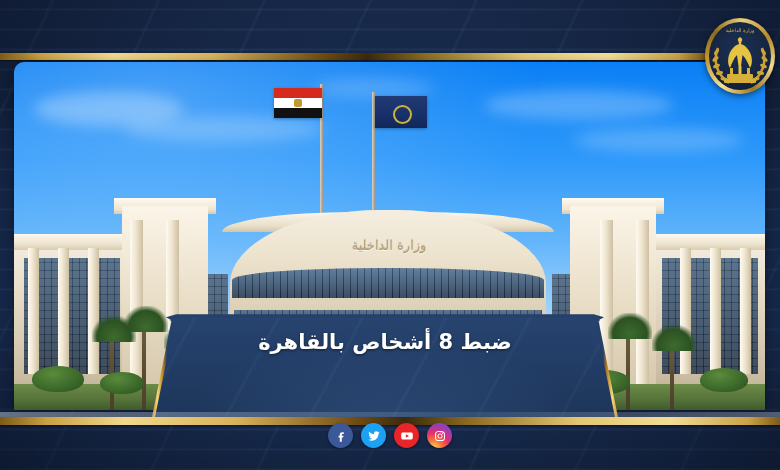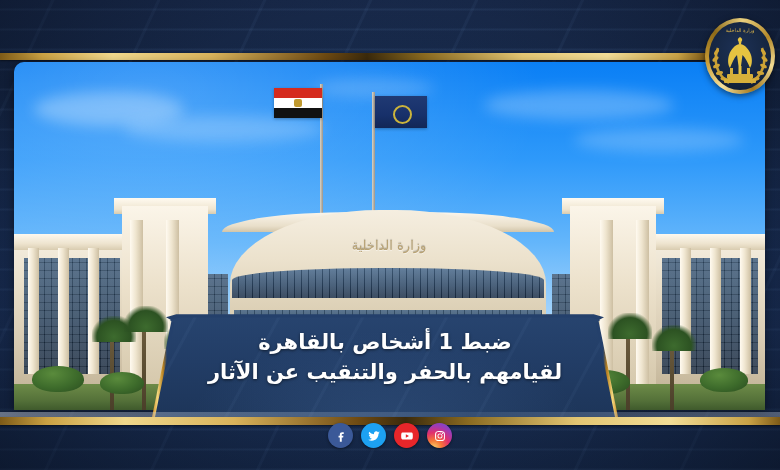--- a/index.html
+++ b/index.html
@@ -448,22 +448,21 @@
     <div class="bush" style="left:18px;  bottom:18px; width:52px; height:26px;"></div>
     <div class="bush" style="left:86px;  bottom:16px; width:44px; height:22px;"></div>
     <div class="bush" style="left:566px; bottom:16px; width:50px; height:24px;"></div>
     <div class="bush" style="left:686px; bottom:18px; width:48px; height:24px;"></div>
   </div>
 
   <div class="banner-wrap">
     <div class="banner"></div>
     <div class="banner-inner"></div>
     <div class="banner-text">
-      <div class="l1">ضبط 1 أشخاص بالقاهرة</div>
-      <div class="l2">لقيامهم بالحفر والتنقيب عن الآثار</div>
+      <div class="l1">ضبط 8 أشخاص بالقاهرة</div>
     </div>
   </div>
 
   <div class="silver-rule"></div>
   <div class="gold-rule bottom"></div>
 
   <div class="crest">
     <div class="crest-ring"></div>
     <div class="crest-face"></div>
     <svg class="crest-svg" viewBox="0 0 70 76">

